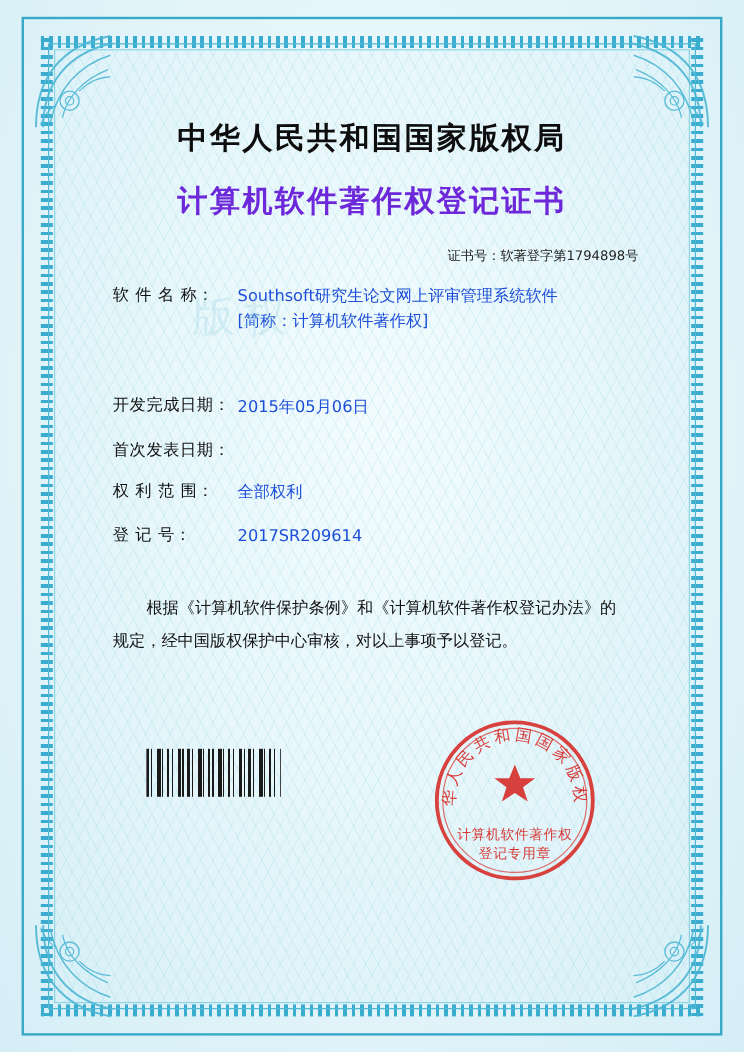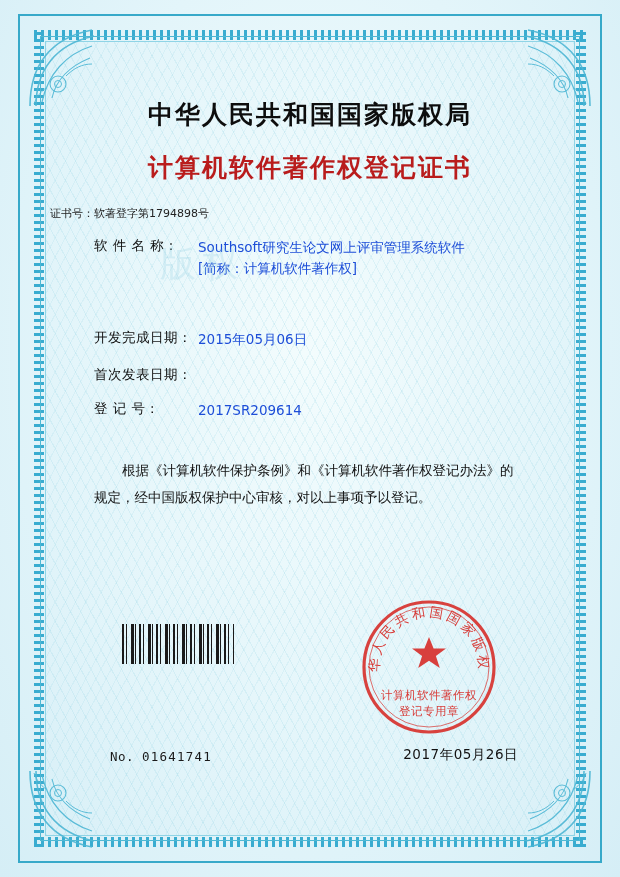--- a/index.html
+++ b/index.html
@@ -130,27 +130,27 @@
     letter-spacing: 2px;
     font-weight: bold;
     color: #0d0d0d;
     font-family: "DejaVu Serif", serif;
   }
   .title-2 {
     margin-top: 20px;
     font-size: 25px;
     letter-spacing: 2px;
     font-weight: bold;
-    color: #b91c1c;
+    color: #6d28d9;
     font-family: "DejaVu Serif", serif;
   }
 
   .cert-no {
     margin-top: 22px;
-    text-align: left;
+    text-align: right;
     padding-right: 38px;
     font-size: 11px;
     color: #222;
     font-family: "DejaVu Sans", sans-serif;
   }
 
   .fields {
     margin-top: 16px;
     padding-left: 44px;
     padding-right: 30px;
@@ -354,20 +354,24 @@
       <div class="field-row spaced-row">
         <div class="field-label">开发完成日期：</div>
         <div class="field-value">2015年05月06日</div>
       </div>
 
       <div class="field-row spaced-row">
         <div class="field-label">首次发表日期：</div>
       </div>
 
 
+      <div class="field-row spaced-row">
+        <div class="field-label">权 利 范 围：</div>
+        <div class="field-value">全部权利</div>
+      </div>
 
       <div class="field-row">
         <div class="field-label">登 记 号：</div>
         <div class="field-value">2017SR209614</div>
       </div>
 
     </div>
 
     <div class="paragraph">
       <span class="indent">根据《计算机软件保护条例》和《计算机软件著作权登记办法》的</span>
@@ -387,22 +391,15 @@
           <textPath href="#sealArc" startOffset="50%" text-anchor="middle">中华人民共和国国家版权局</textPath>
         </text>
         <g transform="translate(69,56)">
           <polygon points="0,-17 4.6,-5.4 17,-5.4 6.9,2.1 10.8,14 0,6.8 -10.8,14 -6.9,2.1 -17,-5.4 -4.6,-5.4" fill="#d7322e" opacity="0.93"></polygon>
         </g>
         <text x="69" y="101" text-anchor="middle" font-family="'DejaVu Sans', sans-serif" font-size="11.5" fill="#d7322e" opacity="0.95" letter-spacing="0.5">计算机软件著作权</text>
         <text x="69" y="117" text-anchor="middle" font-family="'DejaVu Sans', sans-serif" font-size="11.5" fill="#d7322e" opacity="0.95" letter-spacing="0.5">登记专用章</text>
       </svg>
     </div>
 
-    <div class="footer">
-      <div class="serial">
-        <span>No.</span>
-        <span class="num">01641741</span>
-      </div>
-      <div class="issue-date">2017年05月26日</div>
-    </div>
 
   </div>
 </div>
 
 </body></html>

